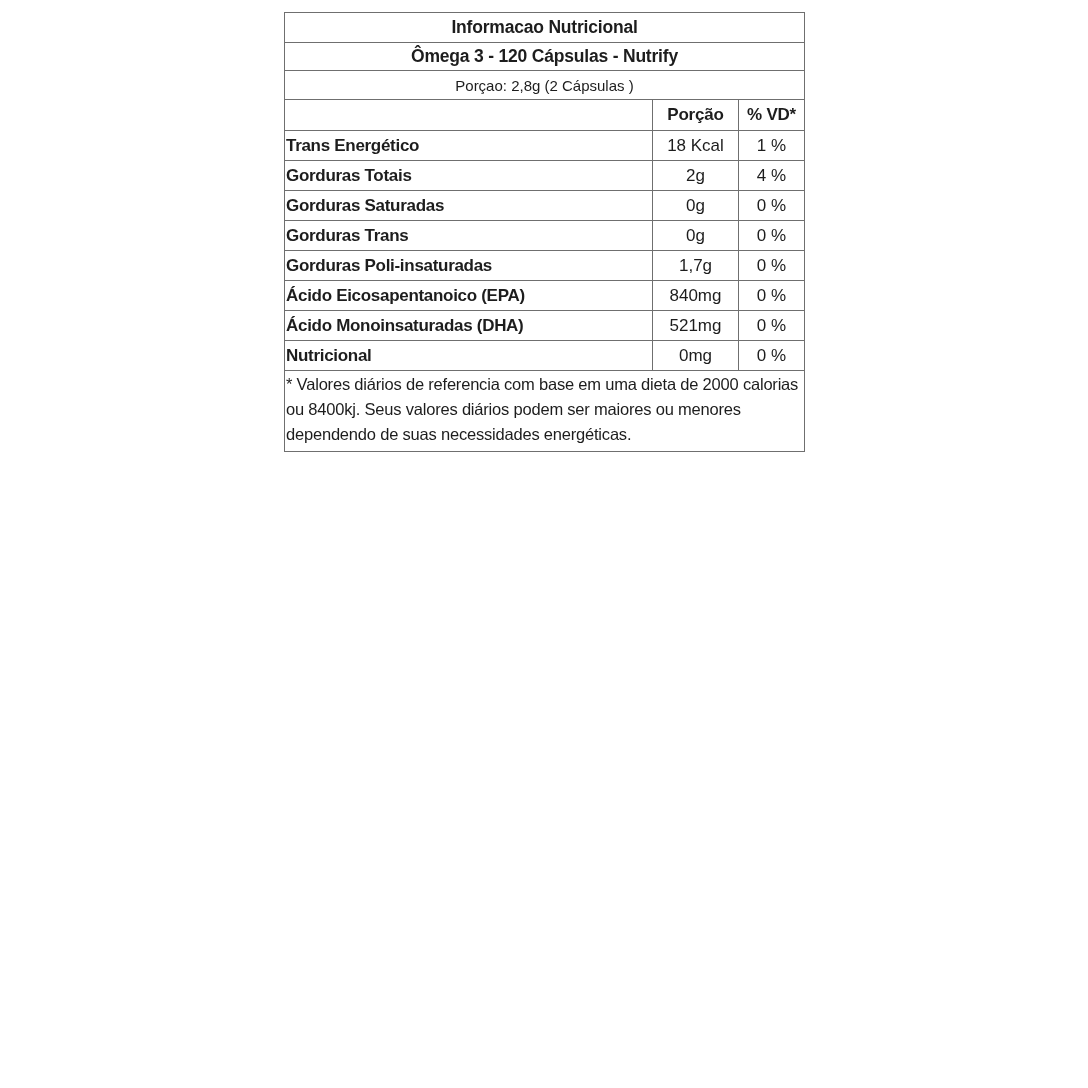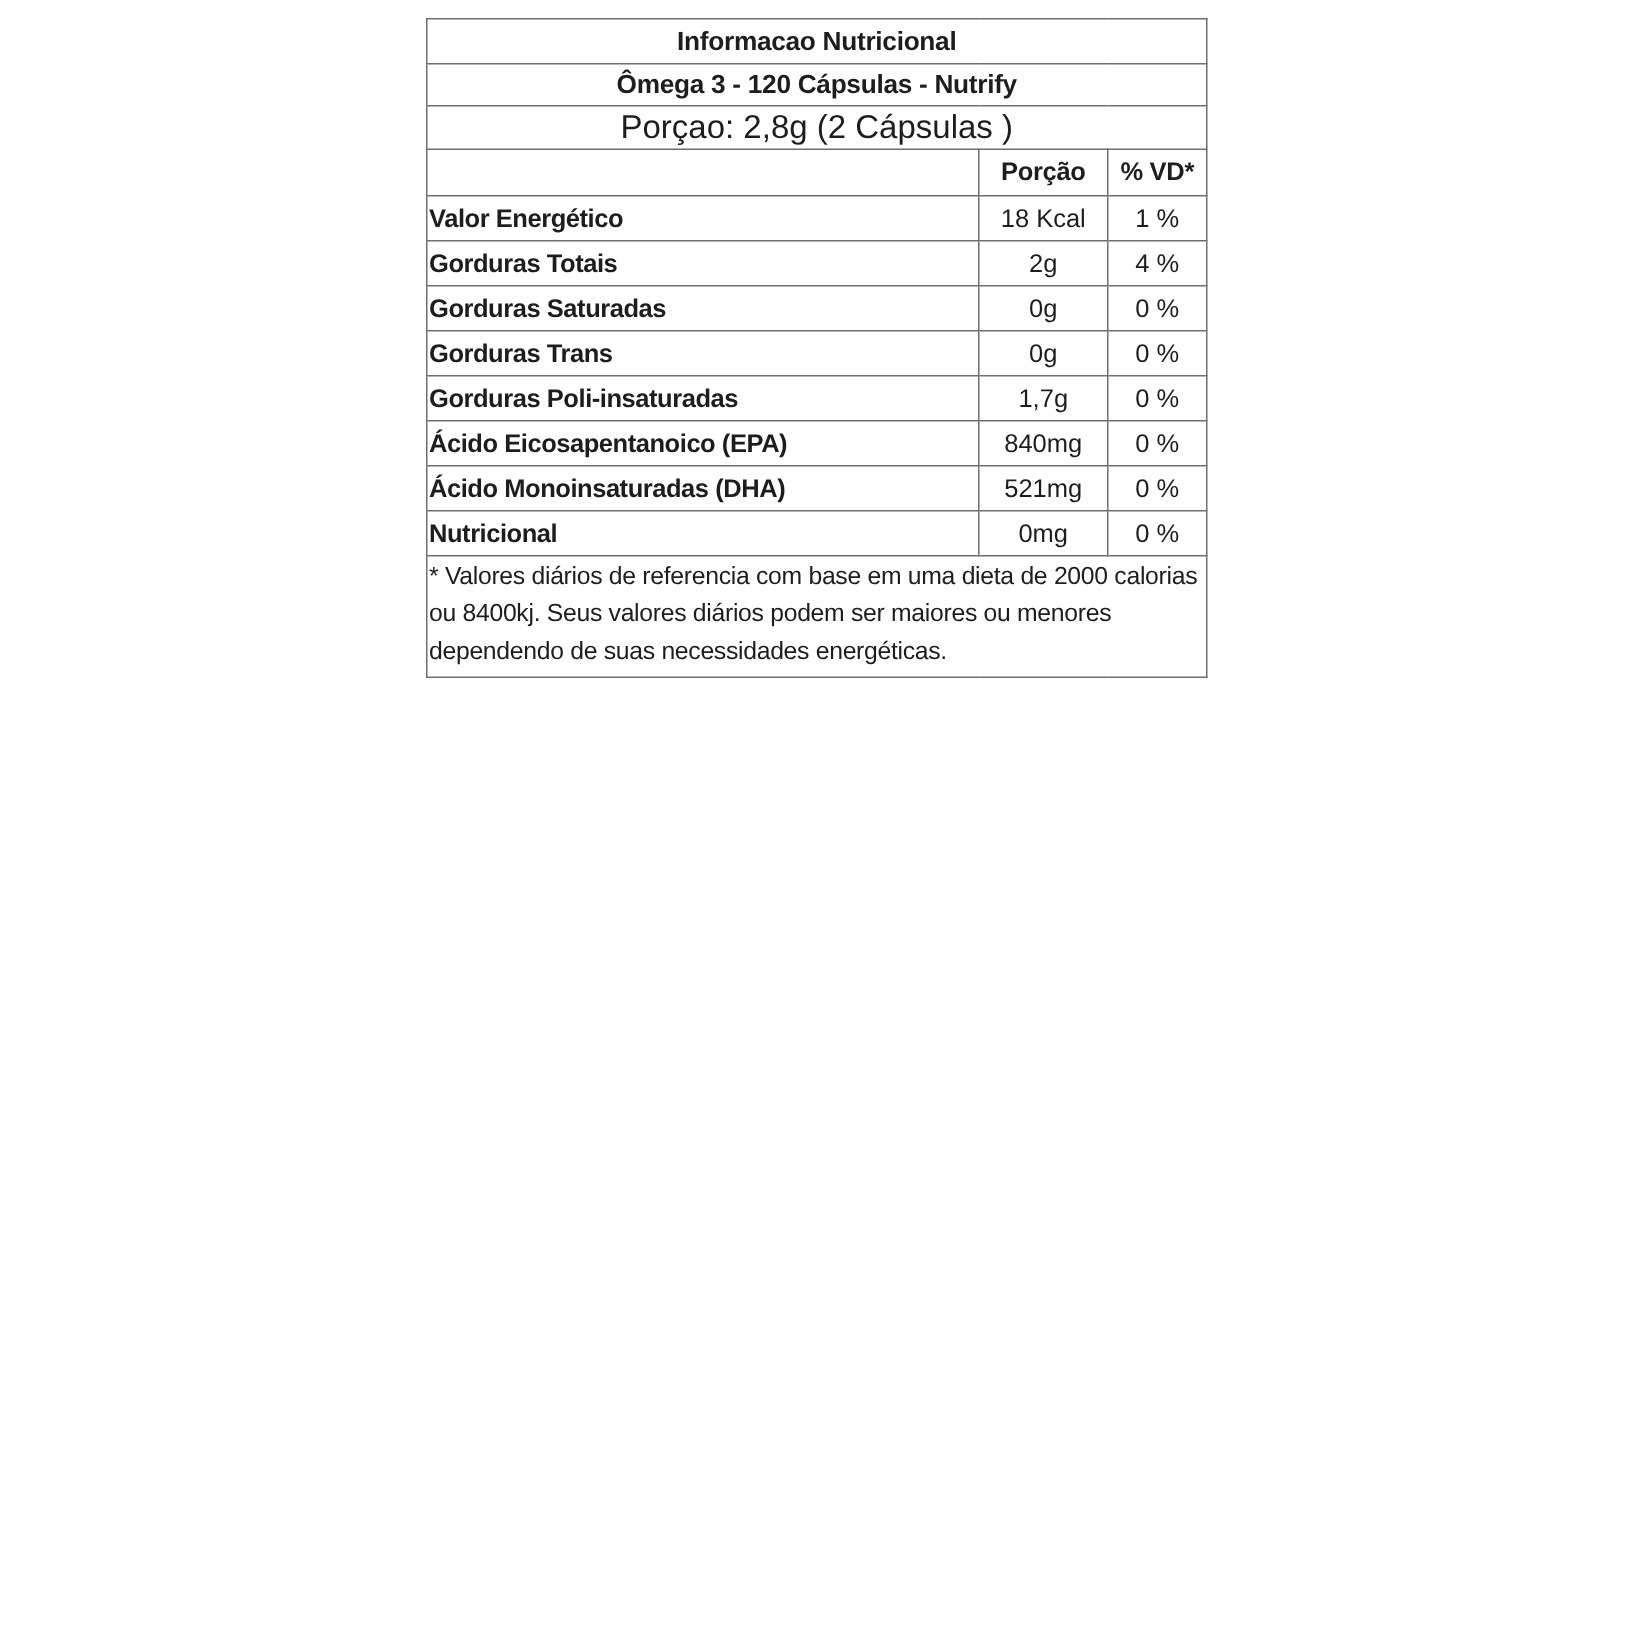--- a/index.html
+++ b/index.html
@@ -37,21 +37,21 @@
 
   .c-title {
     text-align: center;
     font-weight: bold;
     font-size: 17.5px;
     letter-spacing: -0.2px;
   }
   .c-portion {
     text-align: center;
     font-weight: normal;
-    font-size: 22px;
+    font-size: 15px;
   }
   .c-label {
     text-align: left;
     font-weight: bold;
     font-size: 17px;
     padding-left: 4px;
     letter-spacing: -0.3px;
   }
   .c-amount, .c-dv {
     text-align: center;
@@ -96,21 +96,21 @@
     <td colspan="3" class="c-portion">Porçao: 2,8g (2 Cápsulas )</td>
   </tr>
 
   <tr class="r-head">
     <td class="c-label"></td>
     <td class="c-amount head">Porção</td>
     <td class="c-dv head">% VD*</td>
   </tr>
 
   <tr class="r-data">
-    <td class="c-label">Valor Energético</td>
+    <td class="c-label">Trans Energético</td>
     <td class="c-amount">18 Kcal</td>
     <td class="c-dv">1 %</td>
   </tr>
 
   <tr class="r-data">
     <td class="c-label">Gorduras Totais</td>
     <td class="c-amount">2g</td>
     <td class="c-dv">4 %</td>
   </tr>
 

